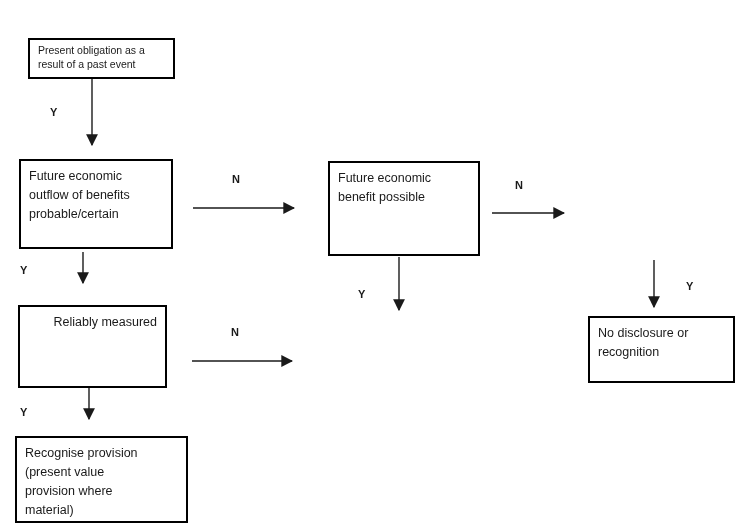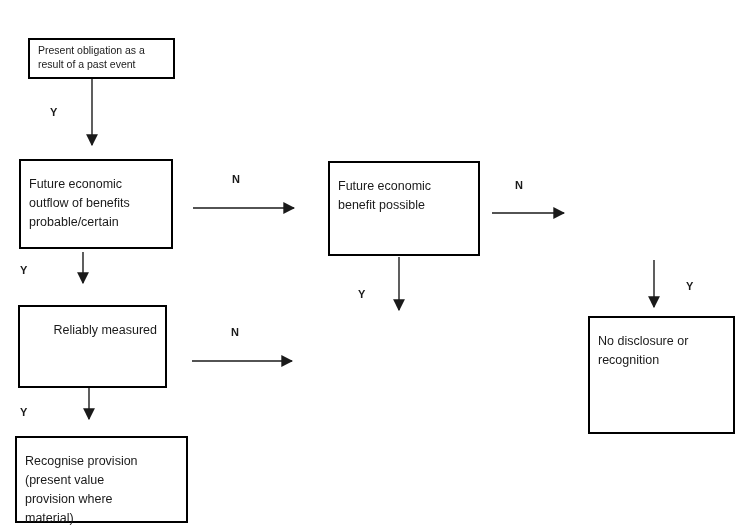--- a/index.html
+++ b/index.html
@@ -29,21 +29,21 @@
     box-sizing: border-box;
     border: 2px solid #000000;
     background: #ffffff;
     color: #1a1a1a;
   }
   .node .node-text {
     display: block;
     white-space: pre-line;
     font-size: 12.5px;
     line-height: 19px;
-    padding: 14px 8px 0 8px;
+    padding: 6px 8px 0 8px;
     color: #1a1a1a;
   }
   .node.small .node-text {
     font-size: 10.5px;
     line-height: 13.5px;
     padding: 4px 8px 0 8px;
   }
   .edge-label {
     position: absolute;
     font-size: 11px;
@@ -88,21 +88,21 @@
     <span class="node-text">Future economic
 benefit possible</span>
   </div>
 
 
   <div class="node" style="left:18px; top:274px; width:149px; height:83px;text-align:right;">
     <span class="node-text">Reliably measured</span>
   </div>
 
 
-  <div class="node" style="left:588px; top:285px; width:147px; height:118px;">
+  <div class="node" style="left:588px; top:285px; width:147px; height:67px;">
     <span class="node-text">No disclosure or
 recognition</span>
   </div>
 
   <div class="node" style="left:15px; top:405px; width:173px; height:87px;">
     <span class="node-text">Recognise provision
 (present value
 provision where
 material)</span>
   </div>

